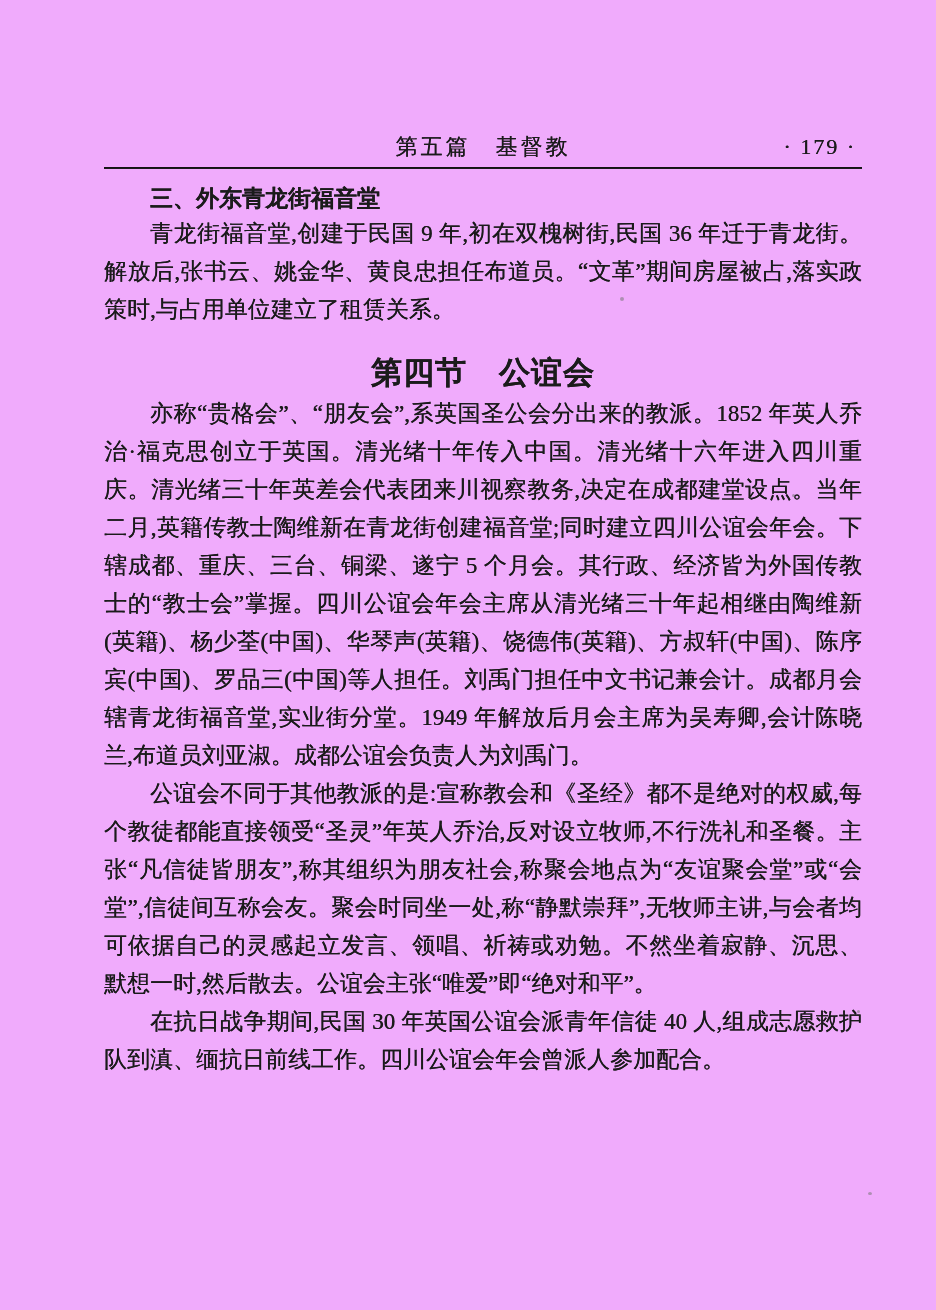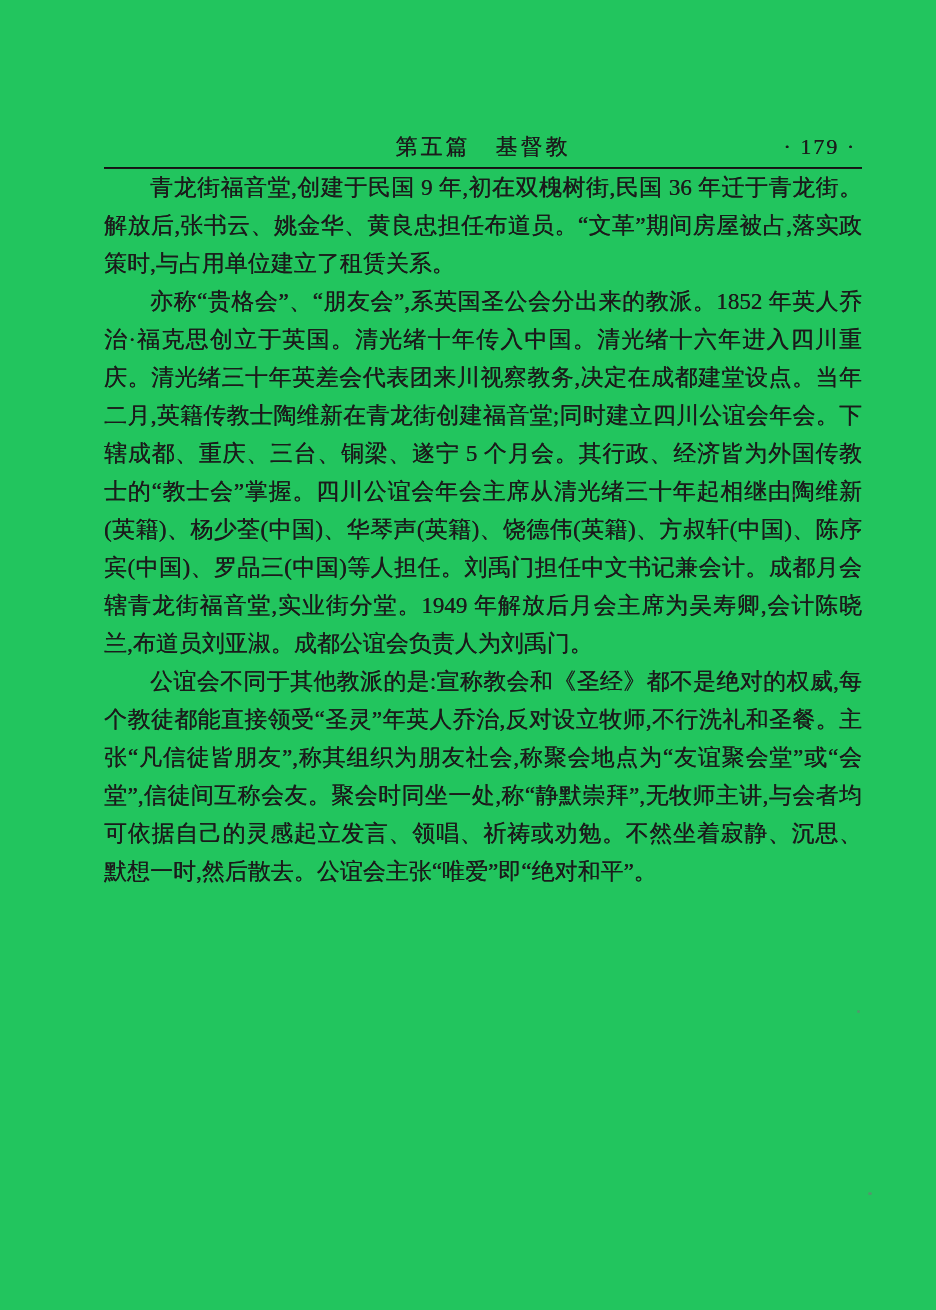--- a/index.html
+++ b/index.html
@@ -4,21 +4,21 @@
 <style>
   html, body {
     margin: 0;
     padding: 0;
     background: #ffffff;
   }
   .page {
     position: relative;
     width: 936px;
     height: 1310px;
-    background: #22c55e;
+    background: #f0abfc;
     overflow: hidden;
     color: #1b1b1b;
     font-family: "Liberation Serif", "DejaVu Serif", serif;
     text-shadow: 0.3px 0 0 currentColor; 
   }
   .column {
     position: absolute;
     left: 104px;
     top: 0;
     width: 758px;
@@ -106,28 +106,31 @@
   <div class="column">
 
     <div class="header-row">
       <span class="book-section">第五篇　基督教</span>
       <span class="page-number">· 179 ·</span>
     </div>
 
     <div class="rule"></div>
 
 
+    <h3 class="subheading">三、外东青龙街福音堂</h3>
 
     <p class="body indent para-qinglong">青龙街福音堂,创建于民国 9 年,初在双槐树街,民国 36 年迁于青龙街。解放后,张书云、姚金华、黄良忠担任布道员。“文革”期间房屋被占,落实政策时,与占用单位建立了租赁关系。</p>
 
+    <h2 class="chapter-heading">第四节　公谊会</h2>
 
     <p class="body indent para-history">亦称“贵格会”、“朋友会”,系英国圣公会分出来的教派。1852 年英人乔治·福克思创立于英国。清光绪十年传入中国。清光绪十六年进入四川重庆。清光绪三十年英差会代表团来川视察教务,决定在成都建堂设点。当年二月,英籍传教士陶维新在青龙街创建福音堂;同时建立四川公谊会年会。下辖成都、重庆、三台、铜梁、遂宁 5 个月会。其行政、经济皆为外国传教士的“教士会”掌握。四川公谊会年会主席从清光绪三十年起相继由陶维新(英籍)、杨少荃(中国)、华琴声(英籍)、饶德伟(英籍)、方叔轩(中国)、陈序宾(中国)、罗品三(中国)等人担任。刘禹门担任中文书记兼会计。成都月会辖青龙街福音堂,实业街分堂。1949 年解放后月会主席为吴寿卿,会计陈晓兰,布道员刘亚淑。成都公谊会负责人为刘禹门。</p>
 
     <p class="body indent">公谊会不同于其他教派的是:宣称教会和《圣经》都不是绝对的权威,每个教徒都能直接领受“圣灵”年英人乔治,反对设立牧师,不行洗礼和圣餐。主张“凡信徒皆朋友”,称其组织为朋友社会,称聚会地点为“友谊聚会堂”或“会堂”,信徒间互称会友。聚会时同坐一处,称“静默崇拜”,无牧师主讲,与会者均可依据自己的灵感起立发言、领唱、祈祷或劝勉。不然坐着寂静、沉思、默想一时,然后散去。公谊会主张“唯爱”即“绝对和平”。</p>
 
+    <p class="body indent">在抗日战争期间,民国 30 年英国公谊会派青年信徒 40 人,组成志愿救护队到滇、缅抗日前线工作。四川公谊会年会曾派人参加配合。</p>
 
   </div>
 
   <div class="speck sp1"></div>
   <div class="speck sp2"></div>
   <div class="speck sp3"></div>
   <div class="speck sp4"></div>
   <div class="speck sp5"></div>
 </div>
 

